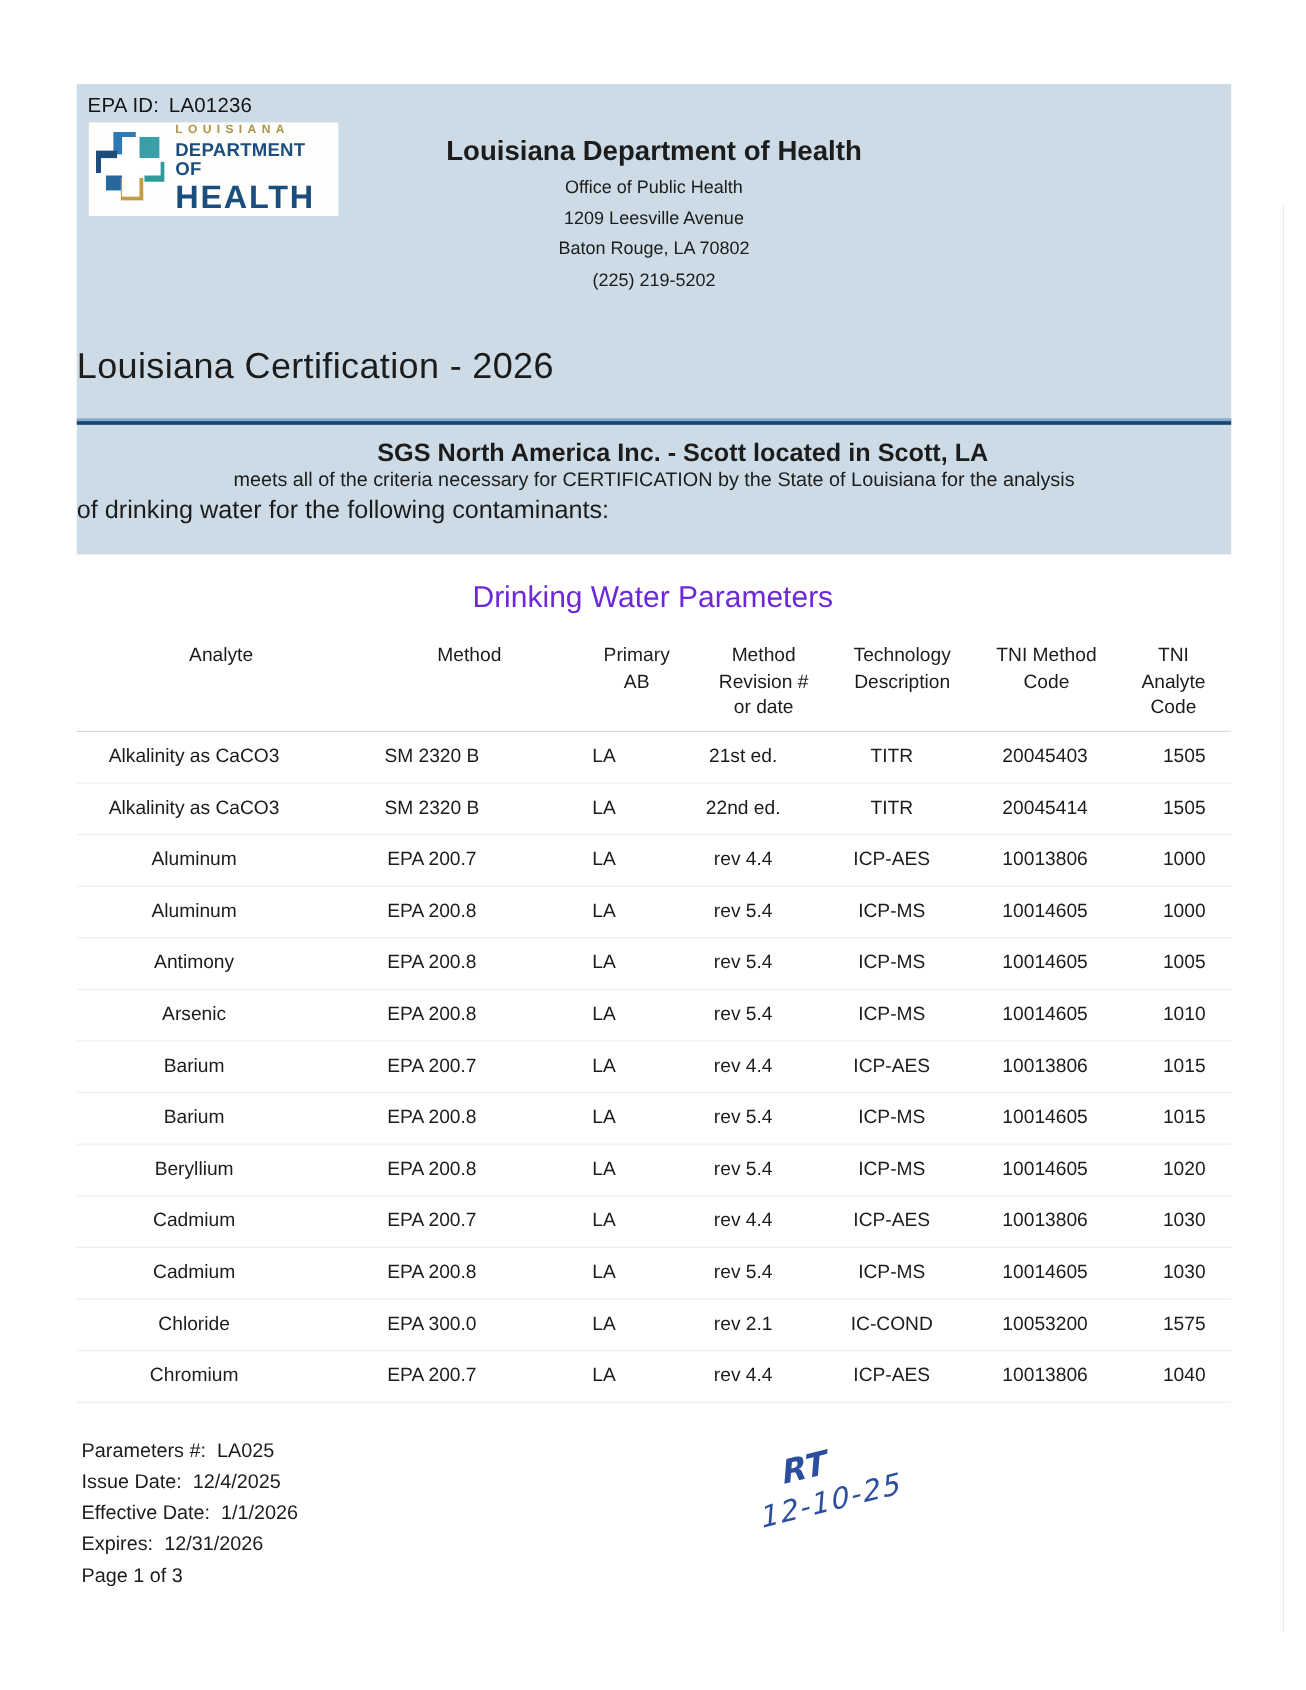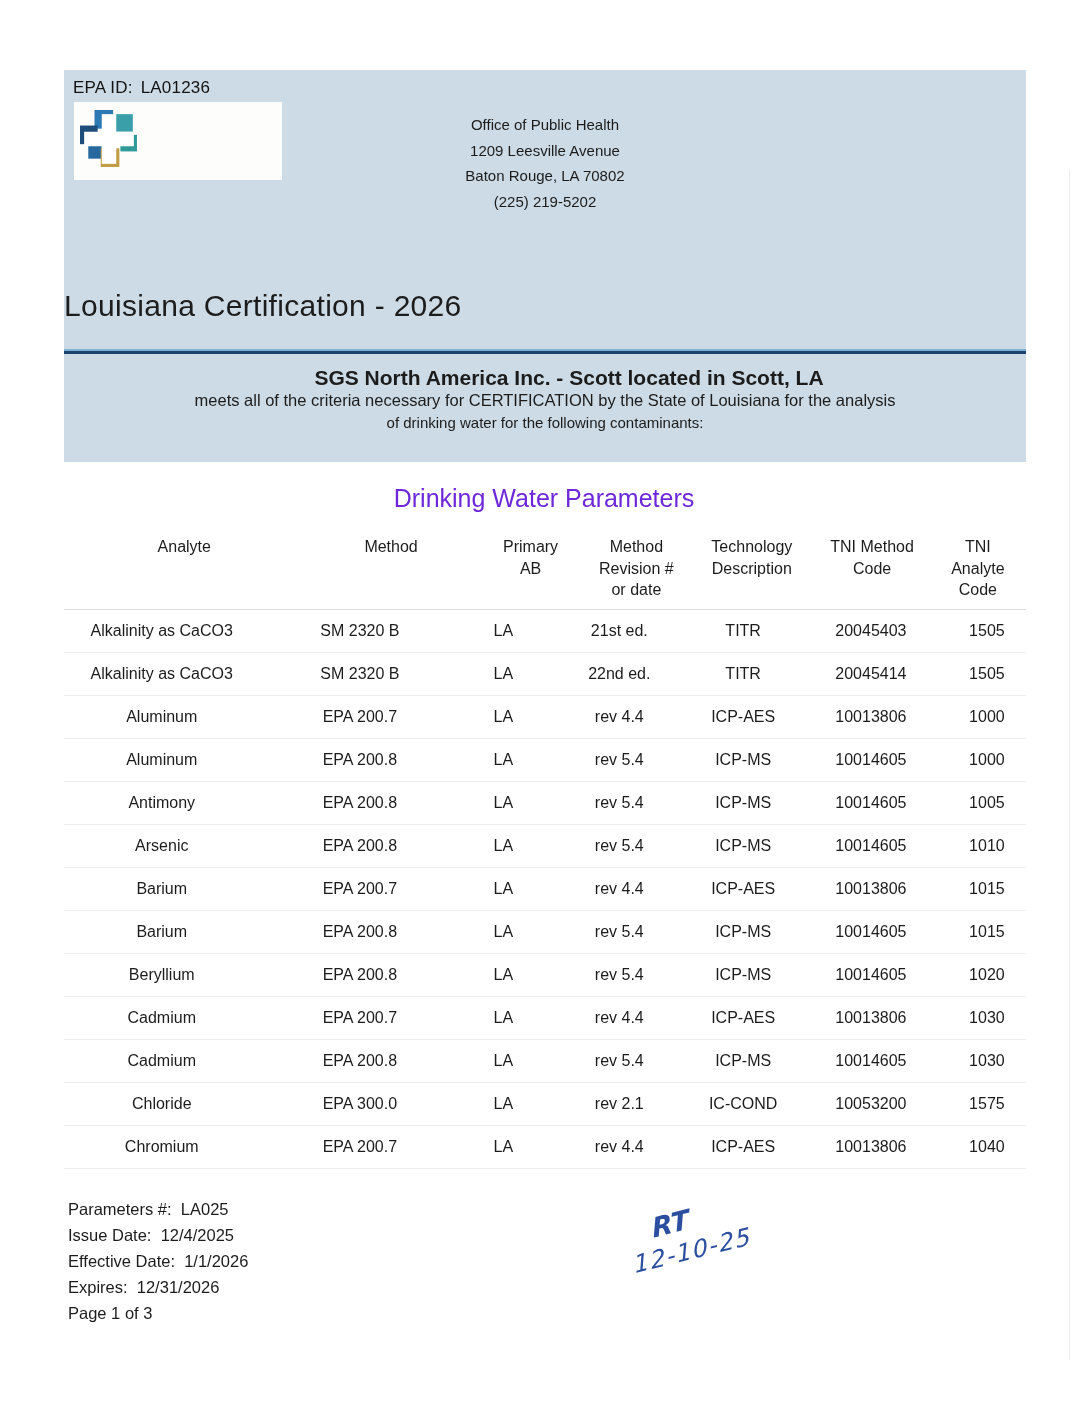--- a/index.html
+++ b/index.html
@@ -23,21 +23,21 @@
   .logo-health{font-size:27px;font-weight:bold;color:#1b4e7e;letter-spacing:1.5px;margin-top:2px;}
 
   .letterhead{position:absolute;left:0;top:42px;width:100%;text-align:center;}
   .org{font-size:23px;font-weight:bold;margin-bottom:5px;}
   .lh-line{font-size:15px;line-height:25.5px;}
 
   .cert-title{position:absolute;left:0;top:219px;width:100%;text-align:left;font-size:30px;letter-spacing:0.3px;}
   .rule{position:absolute;left:0;top:279px;width:100%;height:2.5px;background:#1a4370;border-top:2px solid #7fb0d4;}
   .lab-name{position:absolute;left:0;top:296px;width:100%;text-align:center;font-weight:bold;font-size:21px;padding-left:24px;}
   .stmt1{position:absolute;left:0;top:321px;width:100%;text-align:center;font-size:16.5px;}
-  .stmt2{position:absolute;left:0;top:344px;width:100%;text-align:center;font-size:15px;}
+  .stmt2{position:absolute;left:0;top:344px;width:100%;text-align:left;font-size:21px;}
 
   
   .dwp-title{position:absolute;left:0;top:484px;width:100%;text-align:center;font-size:25px;color:#6d28d9;}
   .dwtable{position:absolute;left:64px;top:536px;width:962px;}
   .thead{display:flex;border-bottom:1px solid #dcdcdc;padding-bottom:7px;min-height:66px;}
   .tcell{box-sizing:border-box;text-align:center;}
   .hcell{font-size:16px;line-height:21.5px;white-space:pre-line;align-self:flex-start;}
   .trow{display:flex;height:42px;align-items:center;border-bottom:1px solid #eeeeee;font-size:16px;gap:30px;}
   .col0{width:25%;}
   .col1{width:18%;}
@@ -77,23 +77,29 @@
           <rect x="14" y="0" width="18" height="18" fill="#2c79b3"></rect>
           <rect x="34" y="4" width="17" height="17" fill="#3a9fa9"></rect>
           <rect x="0" y="15" width="17" height="18" fill="#1e4d7c"></rect>
           <rect x="39" y="24" width="16" height="16" fill="#2f9b99"></rect>
           <rect x="8" y="34" width="13" height="13" fill="#27699e"></rect>
           <rect x="20" y="37" width="18" height="18" fill="#c09c43"></rect>
           <rect x="21" y="4" width="14" height="48" fill="#ffffff"></rect>
           <rect x="4" y="21" width="48" height="14" fill="#ffffff"></rect>
         </svg>
       </span>
+      <span class="logo-text">
+        <div class="logo-state">LOUISIANA</div>
+        <div class="logo-dept">DEPARTMENT OF</div>
+        <div class="logo-health">HEALTH</div>
+      </span>
     </div>
 
     <div class="letterhead">
+      <div class="org">Louisiana Department of Health</div>
       <div class="lh-line">Office of Public Health</div>
       <div class="lh-line">1209 Leesville Avenue</div>
       <div class="lh-line">Baton Rouge, LA 70802</div>
       <div class="lh-line">(225) 219-5202</div>
     </div>
 
     <div class="cert-title">Louisiana Certification - 2026</div>
     <div class="rule"></div>
     <div class="lab-name">SGS North America Inc. - Scott located in Scott, LA</div>
     <div class="stmt1">meets all of the criteria necessary for CERTIFICATION by the State of Louisiana for the analysis</div>

